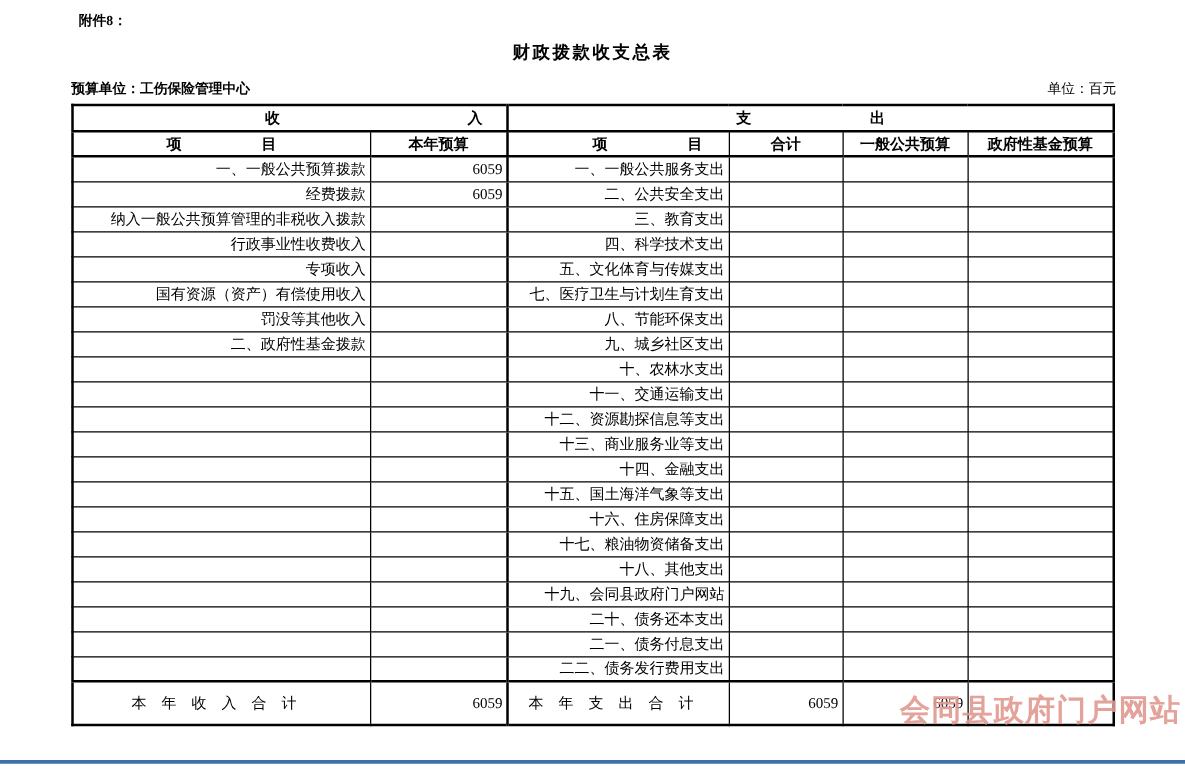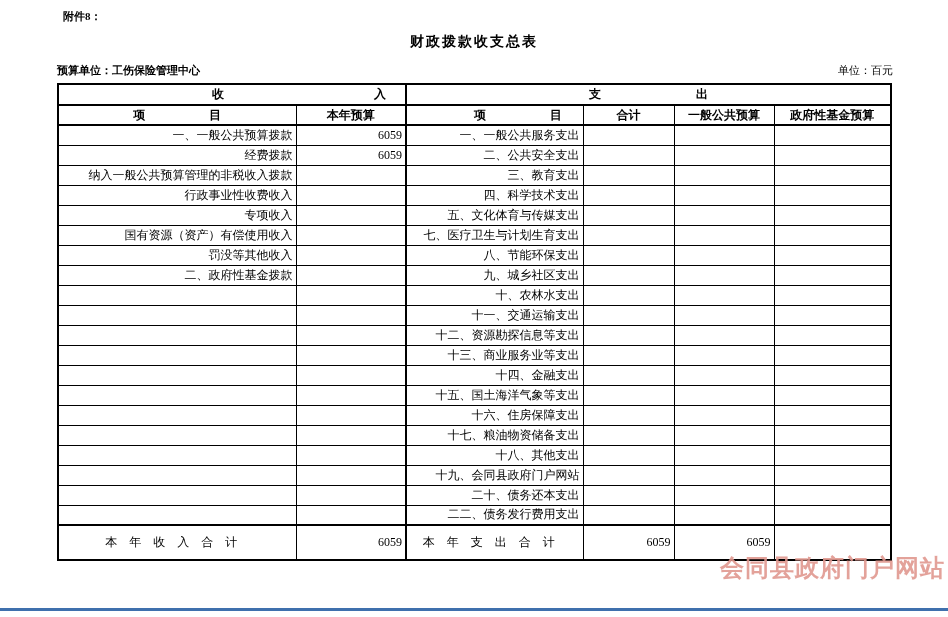--- a/index.html
+++ b/index.html
@@ -219,20 +219,28 @@
           <td class="lbl"></td>
           <td class="num split-l"></td>
           <td class="lbl">二十、债务还本支出</td>
           <td class="num"></td>
           <td class="num"></td>
           <td class="num"></td>
         </tr>
       <tr>
           <td class="lbl"></td>
           <td class="num split-l"></td>
+          <td class="lbl">二一、债务付息支出</td>
+          <td class="num"></td>
+          <td class="num"></td>
+          <td class="num"></td>
+        </tr>
+      <tr>
+          <td class="lbl"></td>
+          <td class="num split-l"></td>
           <td class="lbl">二二、债务发行费用支出</td>
           <td class="num"></td>
           <td class="num"></td>
           <td class="num"></td>
         </tr>
     </tbody>
     <tfoot>
       <tr class="total-row">
         <td class="total-lbl">本年收入合计</td>
         <td class="num split-l">6059</td>

